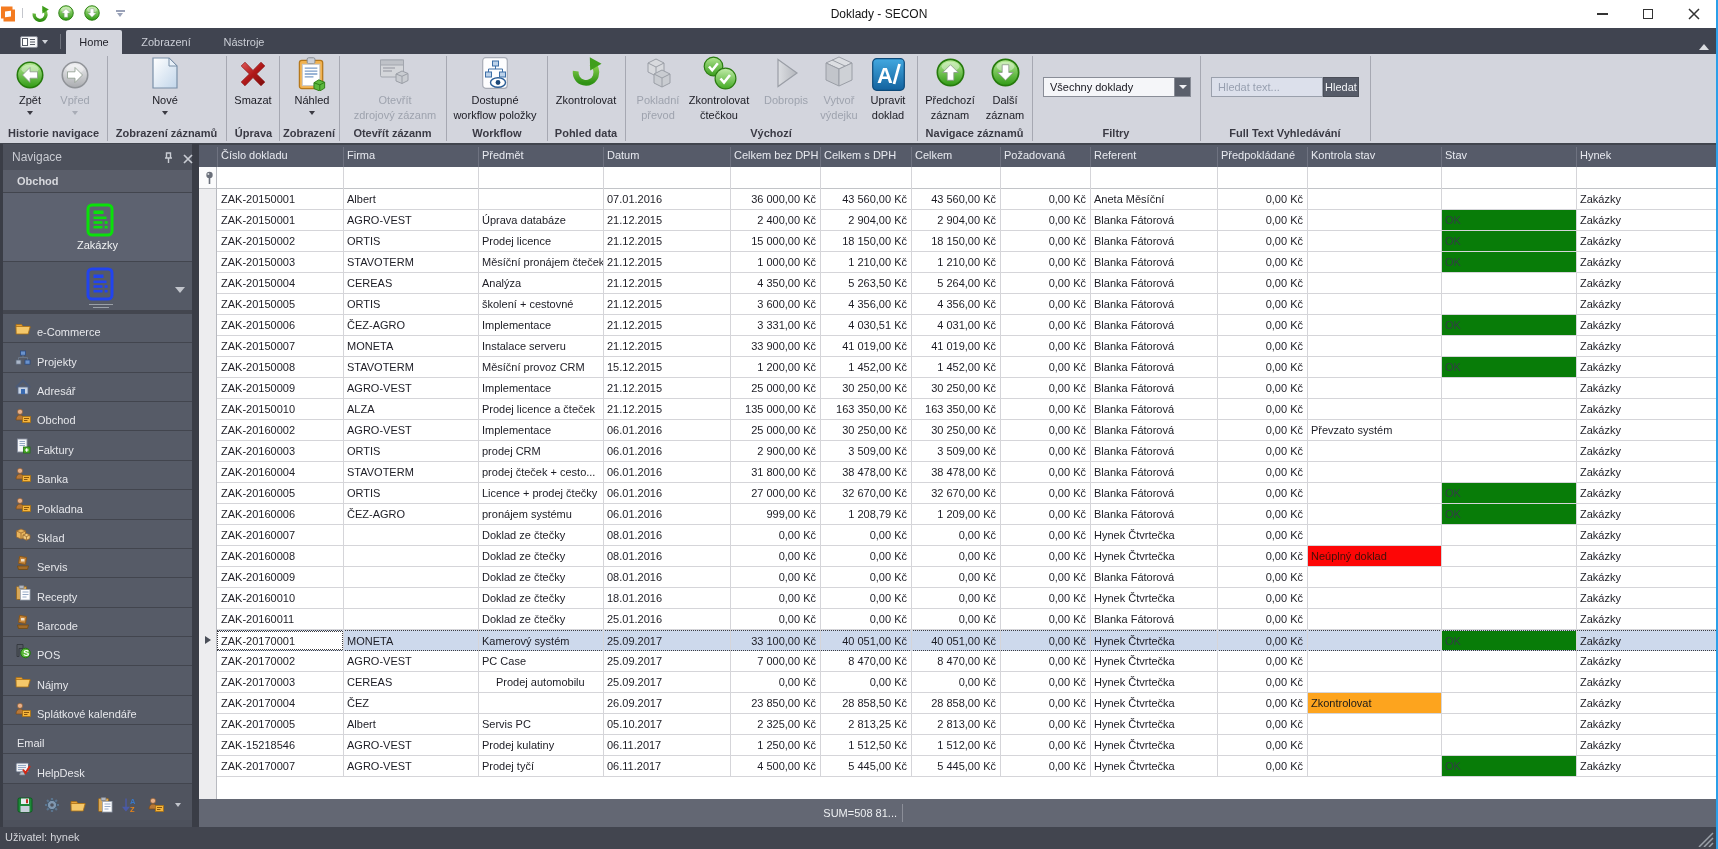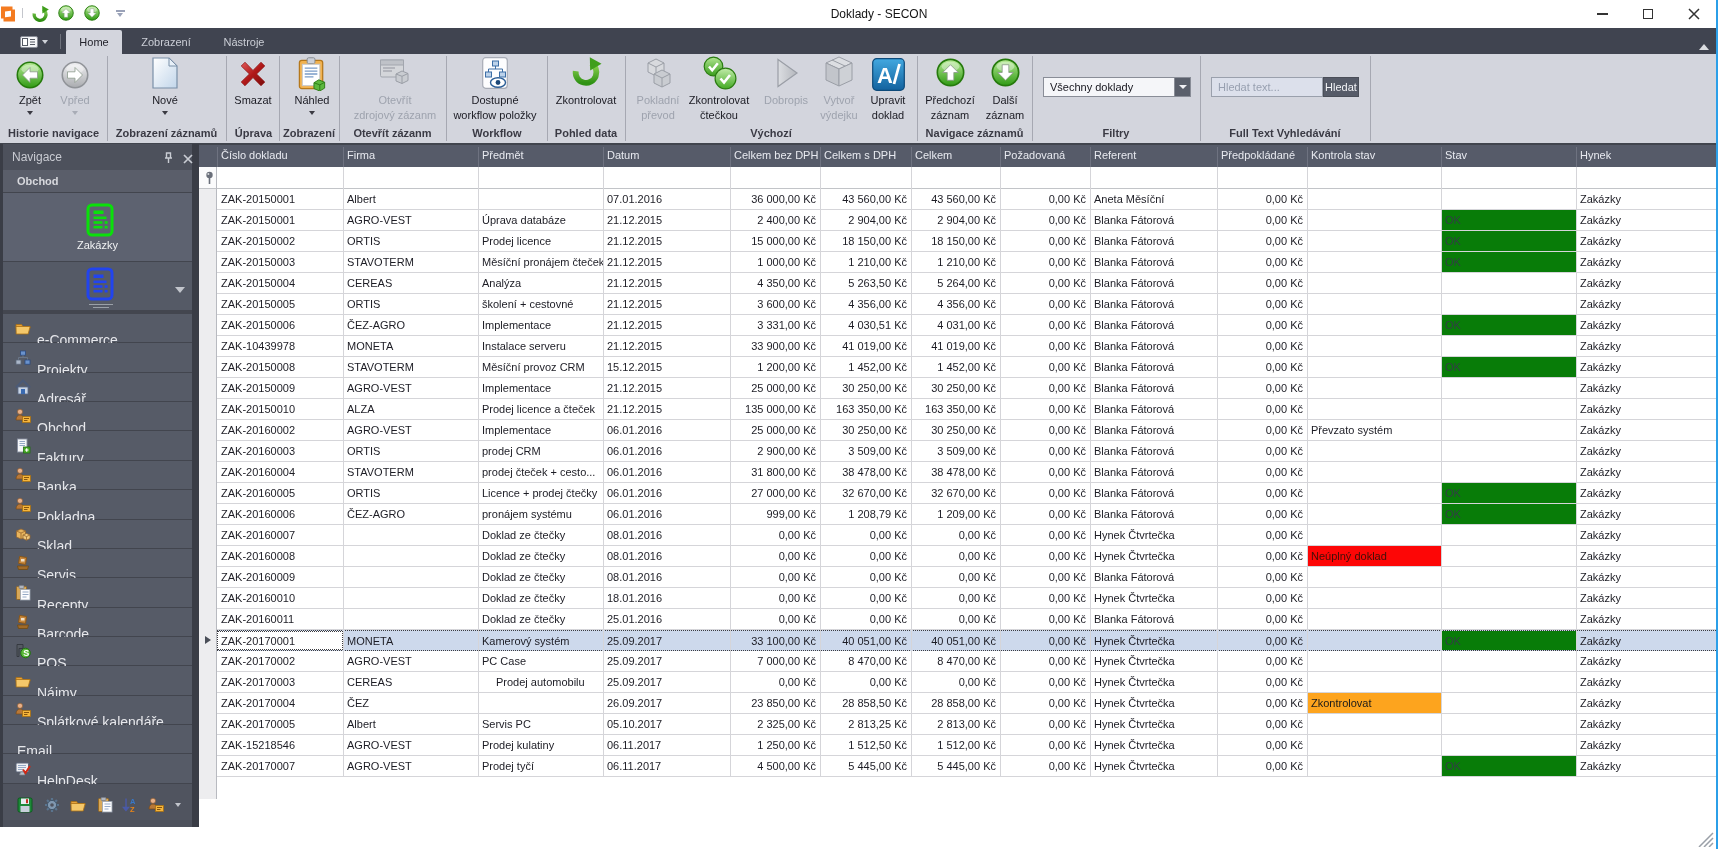--- a/index.html
+++ b/index.html
@@ -23,21 +23,21 @@
 
 #combo{left:1043px;top:23px;width:148px;height:20px;background:#f5f6f9;border:1px solid #898d97}
 #combo .txt{position:absolute;left:6px;top:3px;font-size:11px;color:#16161e}
 #combo .btn{position:absolute;right:0;top:0;width:16px;height:18px;background:#5a5f6b;border-left:1px solid #898d97}
 #combo .btn .darr2{position:absolute;left:4px;top:7px;width:0;height:0;border-left:4px solid transparent;border-right:4px solid transparent;border-top:4.5px solid #f0f0f4}
 #ftin{left:1211px;top:23px;width:112px;height:20px;background:#dce0eb;border:1px solid #9aa0ac;font-size:11px;color:#98a0b0;line-height:18px;padding-left:6px}
 #ftbtn{left:1323px;top:23px;width:36px;height:20px;background:#565b68;border:1px solid #4a4e58;color:#f2f3f6;font-size:11px;text-align:center;line-height:18px}
 
 #sidebar{left:0;top:144px;width:199px;height:683px;background:#4d515c;border-left:3px solid #3a3d46;border-right:7px solid #3a3d46}
 .sbrow{left:0;width:189px;background:#565b67;border-bottom:1px solid #42454e}
-.sbtxt{position:absolute;left:34px;top:12px;height:100%;font-size:14px;color:#e6e7eb;display:flex;align-items:center}
+.sbtxt{position:absolute;left:34px;top:4px;height:100%;font-size:11px;color:#e6e7eb;display:flex;align-items:center}
 .sbico{position:absolute;left:12px}
 #navtitle{left:9px;top:6px;font-size:12px;color:#c9cbd2}
 
 #gridhdr{left:199px;top:145px;width:1517px;height:22px;background:#565b69}
 .hcell{top:4px;font-size:11px;color:#e8eaf0;white-space:nowrap}
 .hsep{top:2px;width:1px;height:21px;background:#6e7280}
 #filterrow{left:217px;top:167px;width:1499px;height:22px;background:#fff;border-bottom:1px solid #c2c4c8}
 #indcol{left:199px;top:167px;width:18px;height:632px;background:#ededef;border-right:1px solid #b8bac0}
 #indfilter{left:199px;top:167px;width:18px;height:22px;background:#fbfbfc;border-right:1px solid #b8bac0;border-bottom:1px solid #c2c4c8}
 #gridbody{left:217px;top:189px;width:1499px;height:610px}
@@ -656,21 +656,21 @@
 <div class="cell num" style="left:603px;width:91px">4 030,51 Kč</div>
 <div class="cell num" style="left:694px;width:89px">4 031,00 Kč</div>
 <div class="cell num" style="left:783px;width:90px">0,00 Kč</div>
 <div class="cell" style="left:873px;width:127px">Blanka Fátorová</div>
 <div class="cell num" style="left:1000px;width:90px">0,00 Kč</div>
 <div class="cell" style="left:1090px;width:134px"></div>
 <div class="cell gok" style="left:1224px;width:135px">OK</div>
 <div class="cell" style="left:1359px;width:140px">Zakázky</div>
 </div>
 <div class="row" style="top:147px">
-<div class="cell" style="left:0px;width:126px">ZAK-10439978</div>
+<div class="cell" style="left:0px;width:126px">ZAK-20150007</div>
 <div class="cell" style="left:126px;width:135px">MONETA</div>
 <div class="cell" style="left:261px;width:125px">Instalace serveru</div>
 <div class="cell" style="left:386px;width:127px">21.12.2015</div>
 <div class="cell num" style="left:513px;width:90px">33 900,00 Kč</div>
 <div class="cell num" style="left:603px;width:91px">41 019,00 Kč</div>
 <div class="cell num" style="left:694px;width:89px">41 019,00 Kč</div>
 <div class="cell num" style="left:783px;width:90px">0,00 Kč</div>
 <div class="cell" style="left:873px;width:127px">Blanka Fátorová</div>
 <div class="cell num" style="left:1000px;width:90px">0,00 Kč</div>
 <div class="cell" style="left:1090px;width:134px"></div>
@@ -984,16 +984,23 @@
 <div class="vline abs" style="left:730px"></div>
 <div class="vline abs" style="left:820px"></div>
 <div class="vline abs" style="left:911px"></div>
 <div class="vline abs" style="left:1000px"></div>
 <div class="vline abs" style="left:1090px"></div>
 <div class="vline abs" style="left:1217px"></div>
 <div class="vline abs" style="left:1307px"></div>
 <div class="vline abs" style="left:1441px"></div>
 <div class="vline abs" style="left:1576px"></div>
 <div class="abs" style="left:205px;top:636px;width:0;height:0;border-top:4.5px solid transparent;border-bottom:4.5px solid transparent;border-left:6px solid #4a4e58"></div>
+<div id="sumbar" class="abs">
+      <div id="sumtxt" class="abs">SUM=508 81...</div>
+      <div class="abs" style="left:703px;top:5px;width:1px;height:18px;background:#8b8e98"></div>
+    </div>
+<div id="statusbar" class="abs">
+      <div id="usertxt" class="abs">Uživatel: hynek</div>
+    </div>
 <svg class="abs" style="left:1694px;top:831px" width="20" height="16" viewBox="0 0 20 16">
       <path d="M19,2 L5,16 M19,7 L10,16 M19,12 L15,16" stroke="#9aa0a8" stroke-width="1.5"></path>
     </svg>
 <div id="rborder" class="abs"></div>
 </div>
 </body></html>

